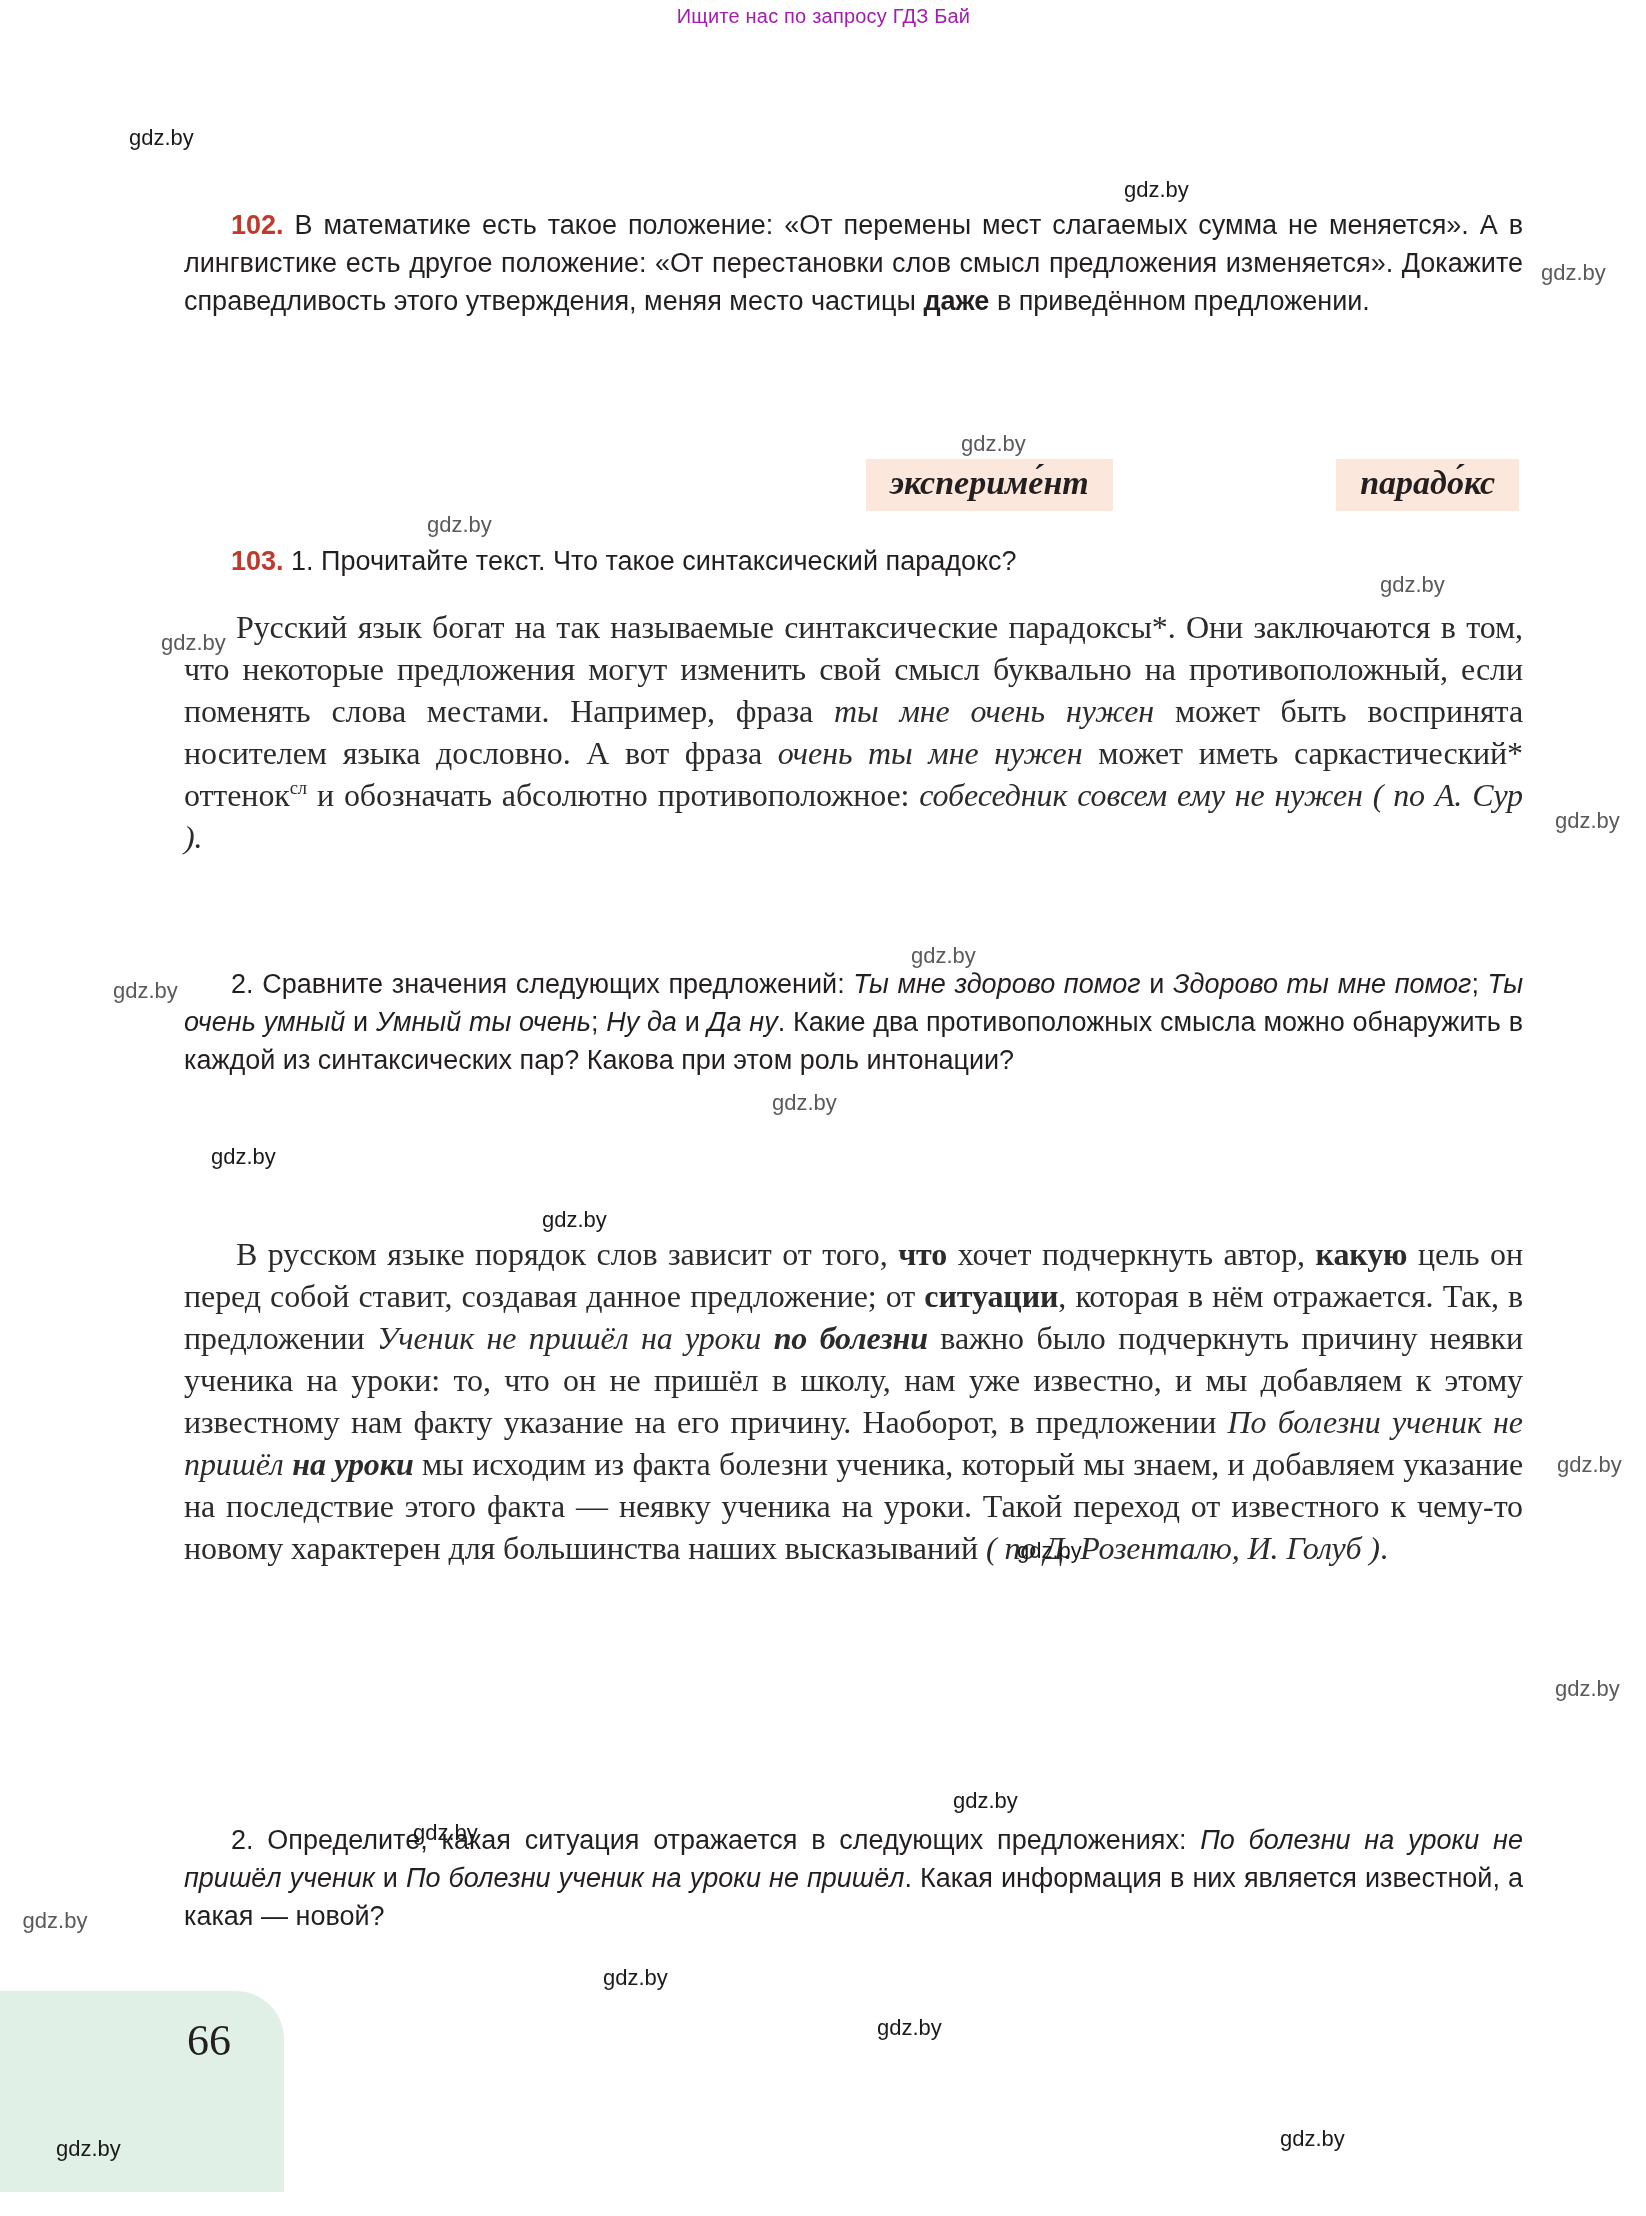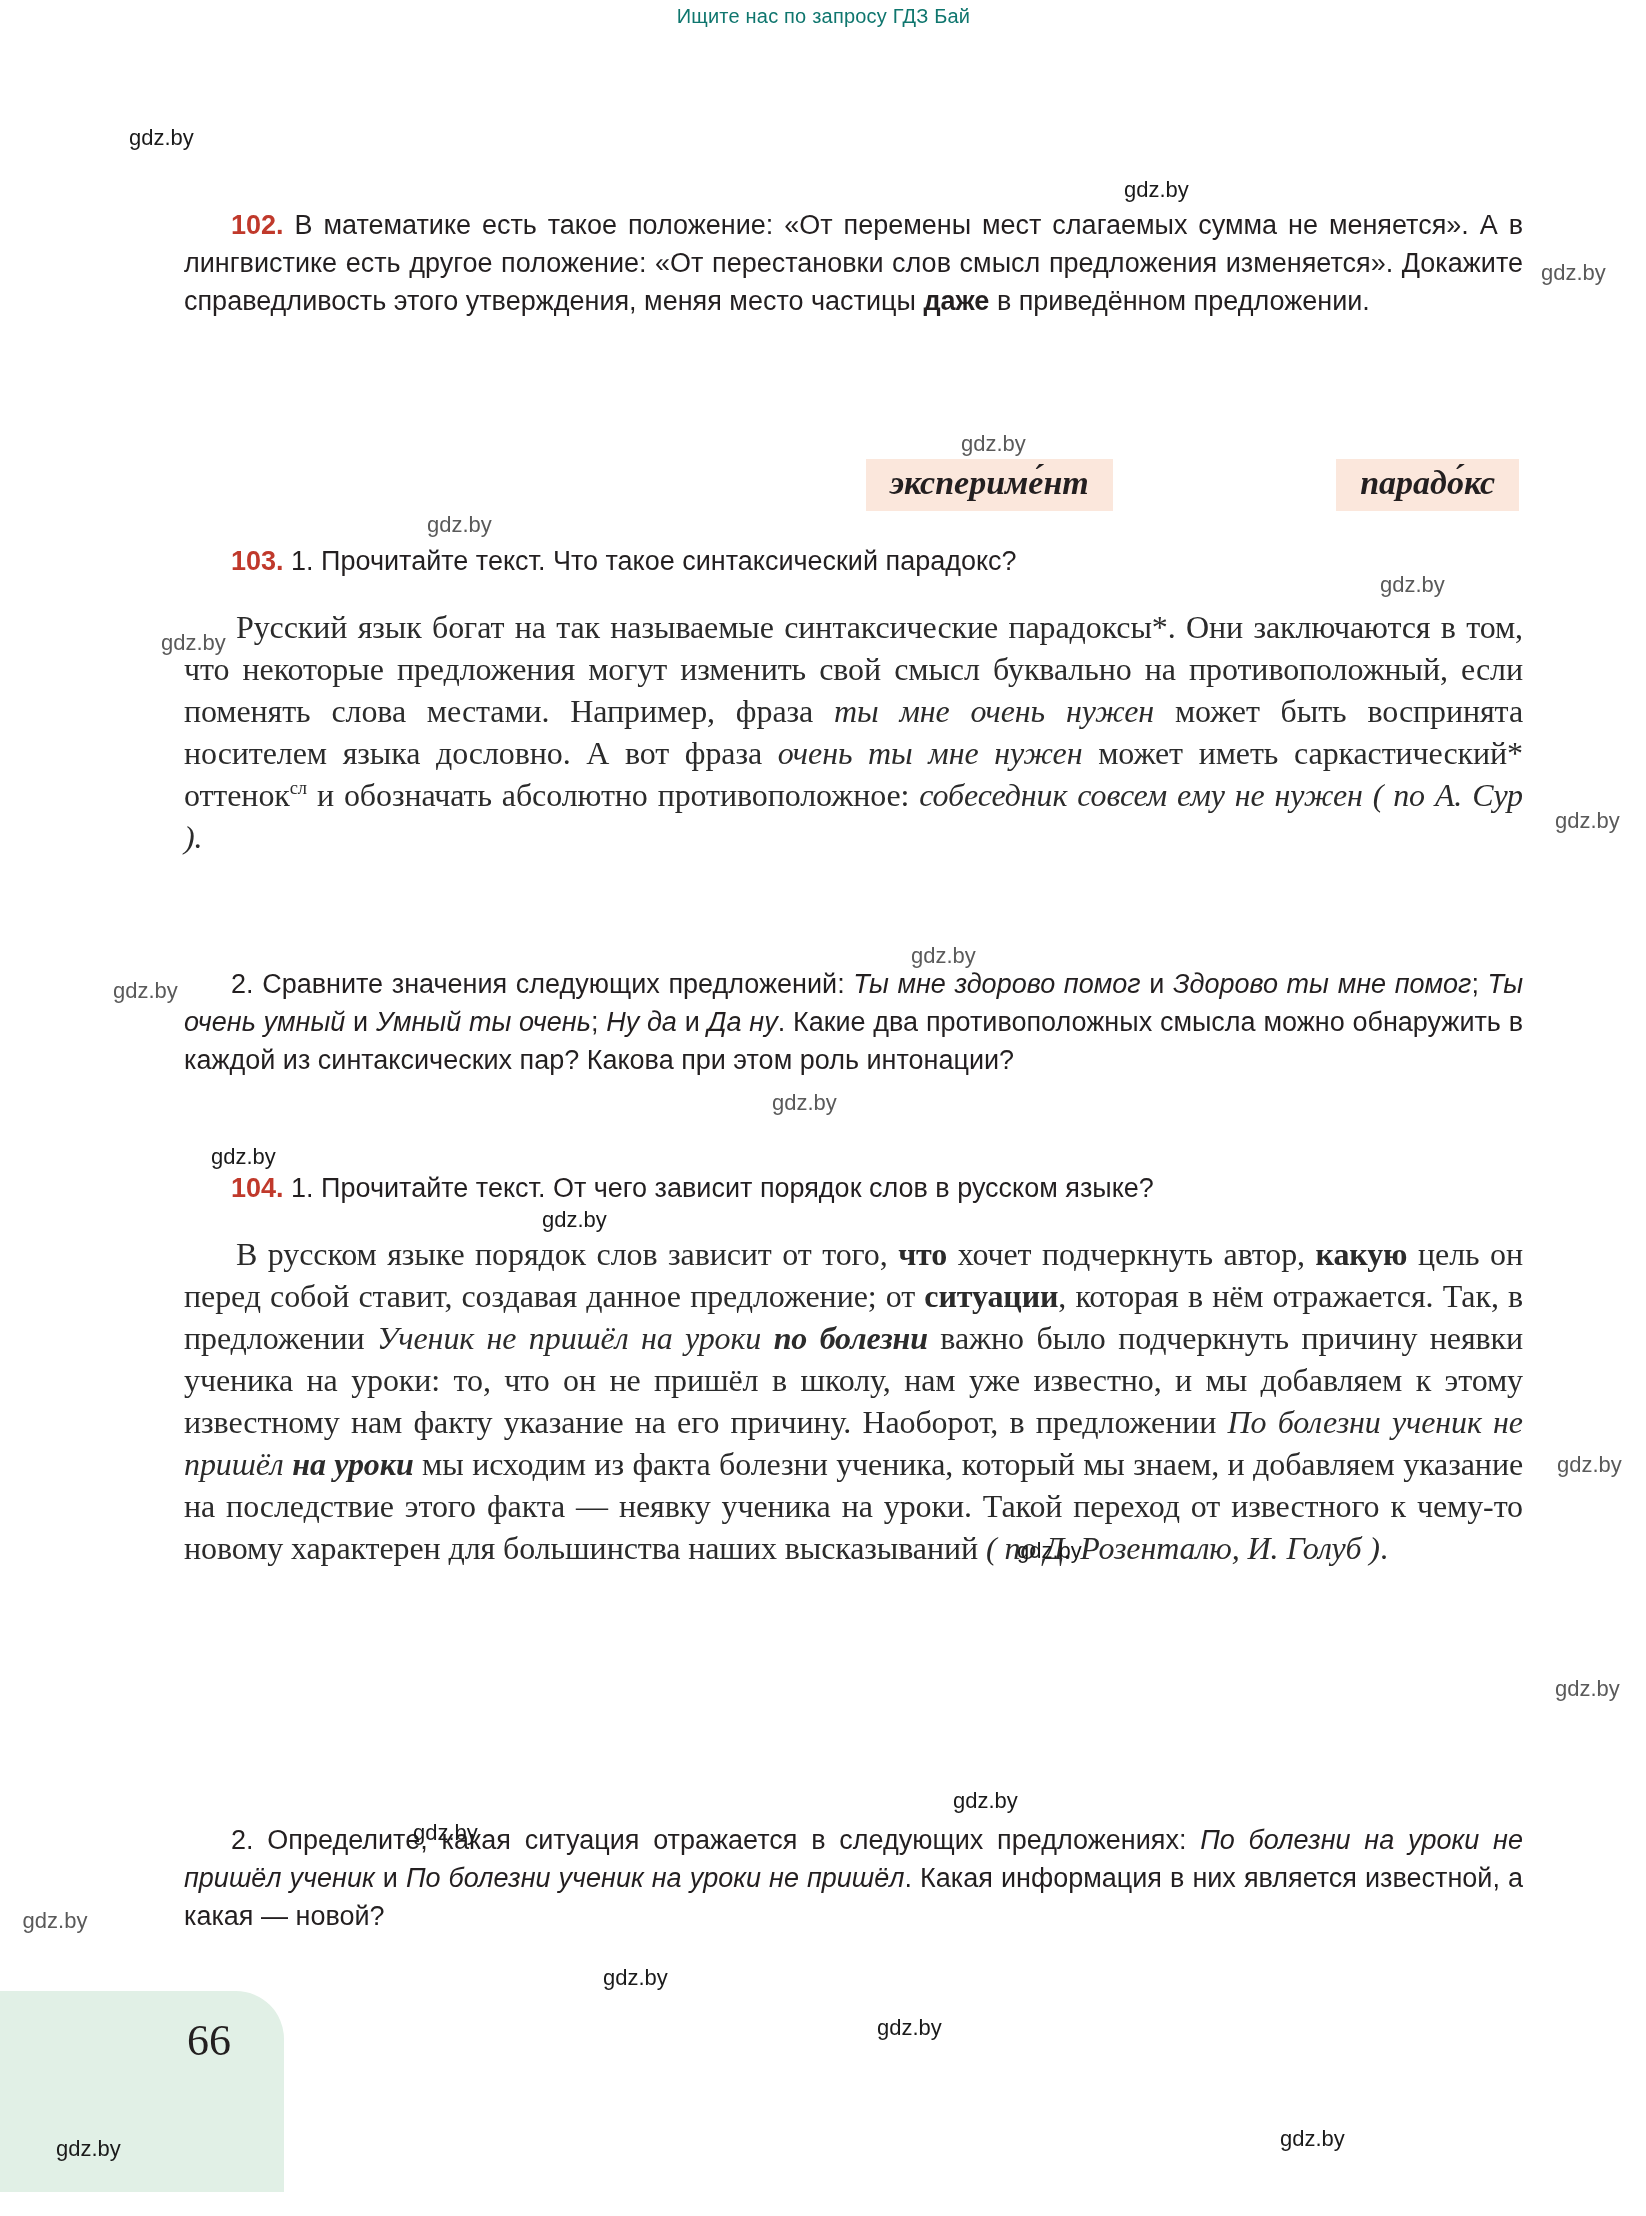--- a/index.html
+++ b/index.html
@@ -17,21 +17,21 @@
 
   
   .promo-banner {
     position: absolute;
     top: 4.8px;
     left: 0;
     width: 1647px;
     text-align: center;
     font-family: "Liberation Sans", sans-serif;
     font-size: 20px;
-    color: #0f766e;
+    color: #a21caf;
     letter-spacing: 0.2px;
   }
 
   
   .page {
     position: absolute;
     left: 0;
     top: 0;
     width: 1647px;
     height: 2216px;
@@ -172,21 +172,20 @@
     <div class="vocab-box">экспериме́нт</div>
     <div class="vocab-box second">парадо́кс</div>
   </div>
 
   <p class="task-sans blk" id="ex103h"><span class="num">103.</span><span> 1. Прочитайте текст. Что такое синтаксический парадокс?</span></p>
 
   <p class="body-serif blk" id="ex103body"><span>Русский язык богат на так называемые синтаксические парадоксы*. Они заключаются в том, что некоторые предложения могут изменить свой смысл буквально на противоположный, если поменять слова местами. Например, фраза </span><span class="serif-i">ты мне очень нужен</span><span> может быть воспринята носителем языка дословно. А вот фраза </span><span class="serif-i">очень ты мне нужен</span><span> может иметь саркастический* оттенок</span><sup class="small">сл</sup><span> и обозначать абсолютно противоположное: </span><span class="serif-i">собеседник совсем ему не нужен ( по А. Сур ).</span><span></span></p>
 
   <p class="task-sans blk" id="ex103p2"><span>2. Сравните значения следующих предложений: </span><i class="sans-i">Ты мне здорово помог</i><span> и </span><i class="sans-i">Здорово ты мне помог</i><span>; </span><i class="sans-i">Ты очень умный</i><span> и </span><i class="sans-i">Умный ты очень</i><span>; </span><i class="sans-i">Ну да</i><span> и </span><i class="sans-i">Да ну</i><span>. Какие два противоположных смысла можно обнаружить в каждой из синтаксических пар? Какова при этом роль интонации?</span></p>
 
-  <p class="task-sans blk" id="ex104h"><span class="num">104.</span><span> 1. Прочитайте текст. От чего зависит порядок слов в русском языке?</span></p>
 
   <p class="body-serif blk" id="ex104body"><span>В русском языке порядок слов зависит от того, </span><span class="serif-b">что</span><span> хочет подчеркнуть автор, </span><span class="serif-b">какую</span><span> цель он перед собой ставит, создавая данное предложение; от </span><span class="serif-b">ситуации</span><span>, которая в нём отражается. Так, в предложении </span><span class="serif-i">Ученик не пришёл на уроки </span><span class="serif-bi">по болезни</span><span> важно было подчеркнуть причину неявки ученика на уроки: то, что он не пришёл в школу, нам уже известно, и мы добавляем к этому известному нам факту указание на его причину. Наоборот, в предложении </span><span class="serif-i">По болезни ученик не пришёл </span><span class="serif-bi">на уроки</span><span> мы исходим из факта болезни ученика, который мы знаем, и добавляем указание на последствие этого факта — неявку ученика на уроки. Такой переход от известного к чему-то новому характерен для большинства наших высказываний </span><span class="serif-i">( по Д. Розенталю, И. Голуб )</span><span>.</span></p>
 
   <p class="task-sans blk" id="ex104p2"><span>2. Определите, какая ситуация отражается в следующих предложениях: </span><i class="sans-i">По болезни на уроки не пришёл ученик</i><span> и </span><i class="sans-i">По болезни ученик на уроки не пришёл</i><span>. Какая информация в них является известной, а какая — новой?</span></p>
 
   <div class="page-num-block"></div>
   <div class="page-num">66</div>
 
 
   <div id="watermark-layer">

